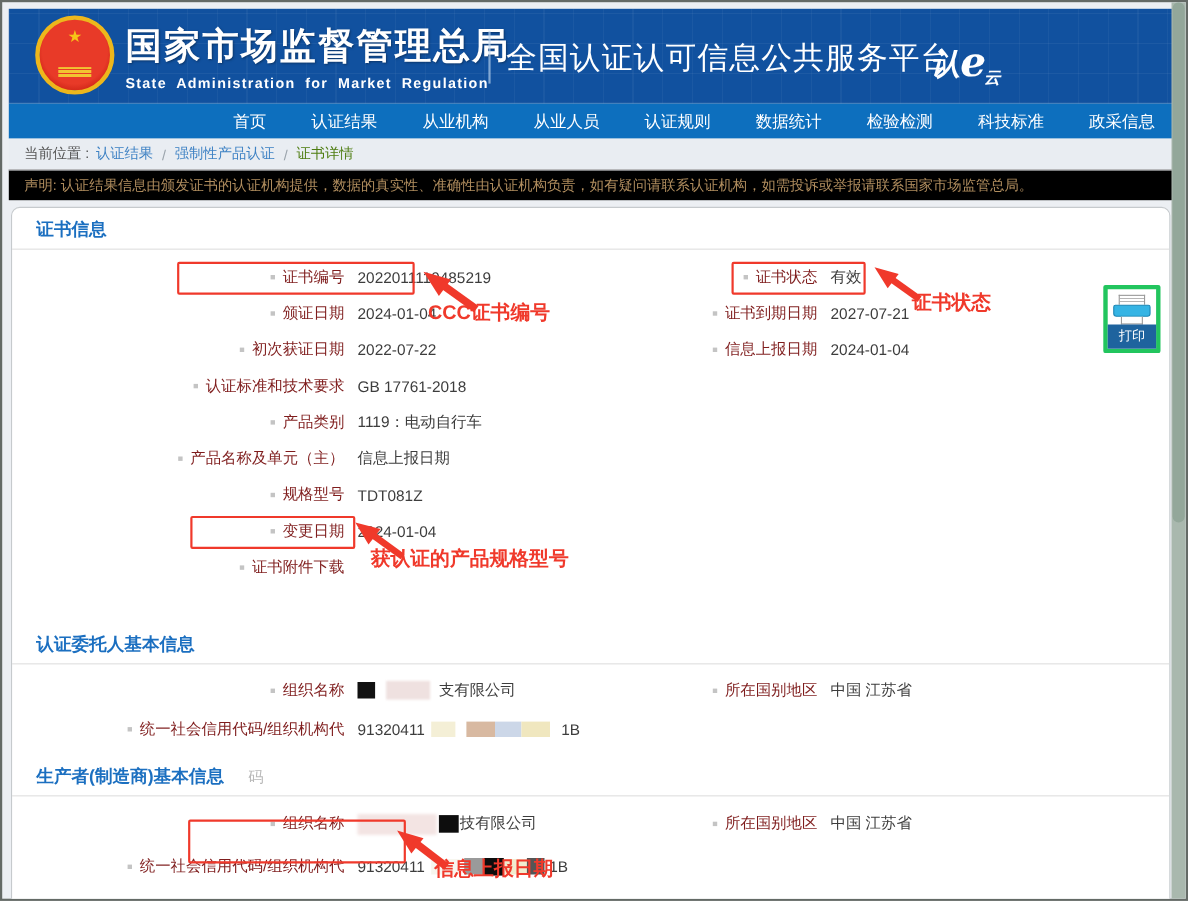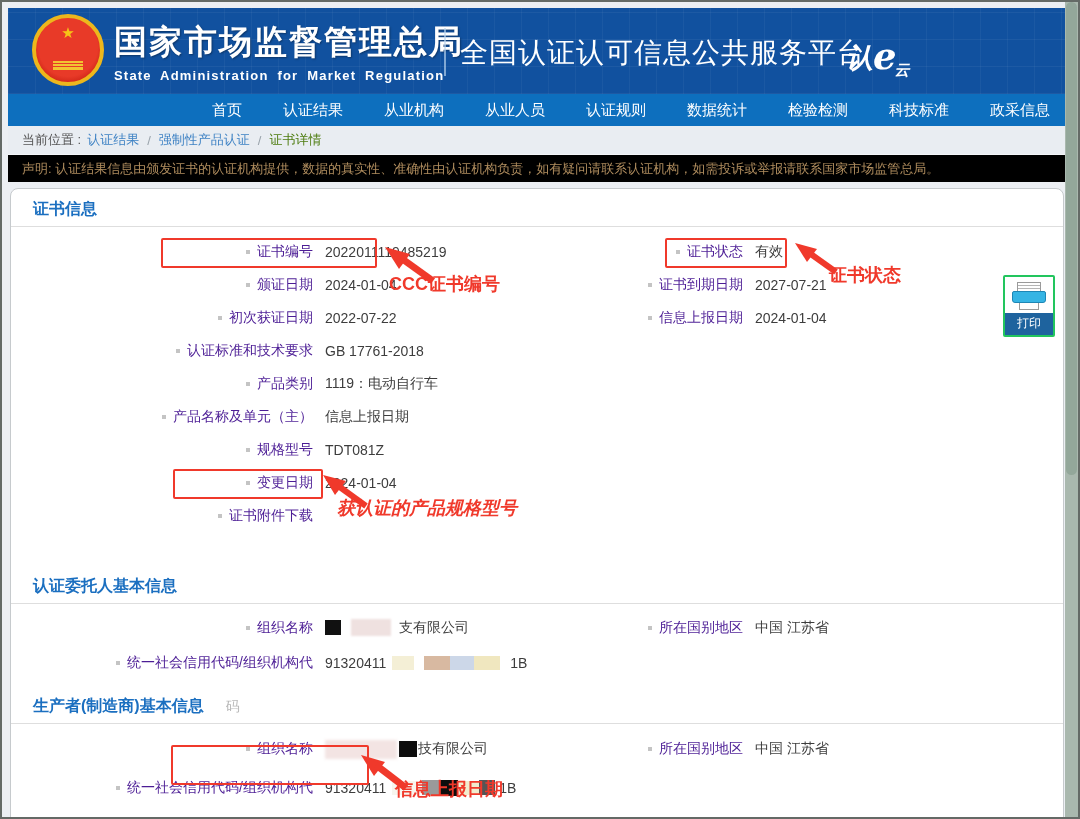--- a/index.html
+++ b/index.html
@@ -48,21 +48,21 @@
   .sec-title { padding:10px 0 6px 22px; font-size:16px; font-weight:bold; color:#1b6fc0; display:flex; align-items:flex-end; }
   .sec-hr { border:none; border-top:1px solid #dedede; }
   .wrap-char { font-weight:normal; color:#b9b9b9; font-size:14px; margin-left:22px; position:relative; top:-1px; }
 
   .fields-wrap { display:flex; padding-left:22px; margin-top:8px; }
   .col-left { width:592px; }
   .col-right { flex:1; }
   .frow { height:33px; display:flex; align-items:center; }
   .frow.tall { height:42px; }
   .brow { height:35px; display:flex; align-items:center; }
-  .flabel { width:280px; text-align:right; color:#4c1d95; font-size:14px; white-space:nowrap; }
+  .flabel { width:280px; text-align:right; color:#7f1d1d; font-size:14px; white-space:nowrap; }
   .col-right .flabel { width:118px; }
   .bullet { display:inline-block; width:4px; height:4px; background:#c4c4c4; margin-right:7px; vertical-align:2px; }
   .fvalue { margin-left:12px; color:#3d3d3d; font-size:14px; display:flex; align-items:center; }
 
   
   .rb { display:inline-block; vertical-align:middle; }
   .rb-black { width:16px; height:15px; background:#111; margin-right:10px; }
   .rb-blur-pink { width:40px; height:17px; background:#efe1e0; filter:blur(1px); margin-right:8px; }
   .rb-blur-wide { width:72px; height:19px; background:#f3e4e3; filter:blur(1.5px); margin-right:2px; }
   .rb-black2 { width:18px; height:16px; background:#0d0d0d; margin-right:1px; }
@@ -76,21 +76,21 @@
   .rb-pale { width:20px; height:14px; background:#f1ecce; }
   .gap1 { width:10px; } .gap2 { width:4px; }
 
   
   .redbox { position:absolute; border:2px solid #f0392b; border-radius:2px; pointer-events:none; }
   .ann { position:absolute; color:#f0392b; font-size:18px; font-weight:600; white-space:nowrap; }
   .arrow { position:absolute; }
   .arrow svg { display:block; }
 
   
-  .print-btn { position:absolute; left:992px; top:86px; width:52px; height:62px; border:2px solid #22c55e;
+  .print-btn { position:absolute; left:992px; top:70px; width:52px; height:62px; border:4px solid #22c55e;
     background:#fff; display:flex; flex-direction:column; align-items:center; cursor:pointer; border-radius:2px; }
   .pp-top { margin-top:5px; width:24px; height:9px; border:1px solid #9a9a9a; border-bottom:none;
     background:linear-gradient(#fff 0 2px, #b5b5b5 2px 3px, #fff 3px 5px, #b5b5b5 5px 6px, #fff 6px 9px); }
   .pp-body { width:34px; height:12px; background:#35b4e4; border:1px solid #1d86b5; border-radius:2px 2px 3px 3px; }
   .pp-out { width:20px; height:7px; border:1px solid #9a9a9a; border-top:none; background:#fdfdfd; }
   .print-label { margin-top:auto; width:100%; background:#1e639e; color:#fff; font-size:12px; text-align:center; padding:2px 0 3px; }
 </style>
 </head>
 <body>
 
@@ -295,21 +295,21 @@
       </span>
       <span class="arrow" style="left:348px; top:564px;">
         <svg width="52" height="40" viewBox="0 0 52 40">
             <polygon points="2,2 26,9 15,23" fill="#f0392b"></polygon>
             <line x1="17" y1="12" x2="47" y2="35" stroke="#f0392b" stroke-width="7"></line>
           </svg>
       </span>
 
       <span class="ann" style="left:378px; top:83px;">CCC证书编号</span>
       <span class="ann" style="left:818px; top:74px;">证书状态</span>
-      <span class="ann" style="left:326px; top:307px;font-style:italic;">获认证的产品规格型号</span>
+      <span class="ann" style="left:326px; top:307px;">获认证的产品规格型号</span>
       <span class="ann" style="left:384px; top:588px;">信息上报日期</span>
 
       <div class="print-btn">
         <i class="pp-top"></i>
         <i class="pp-body"></i>
         <i class="pp-out"></i>
         <span class="print-label">打印</span>
       </div>
 
     </div>

